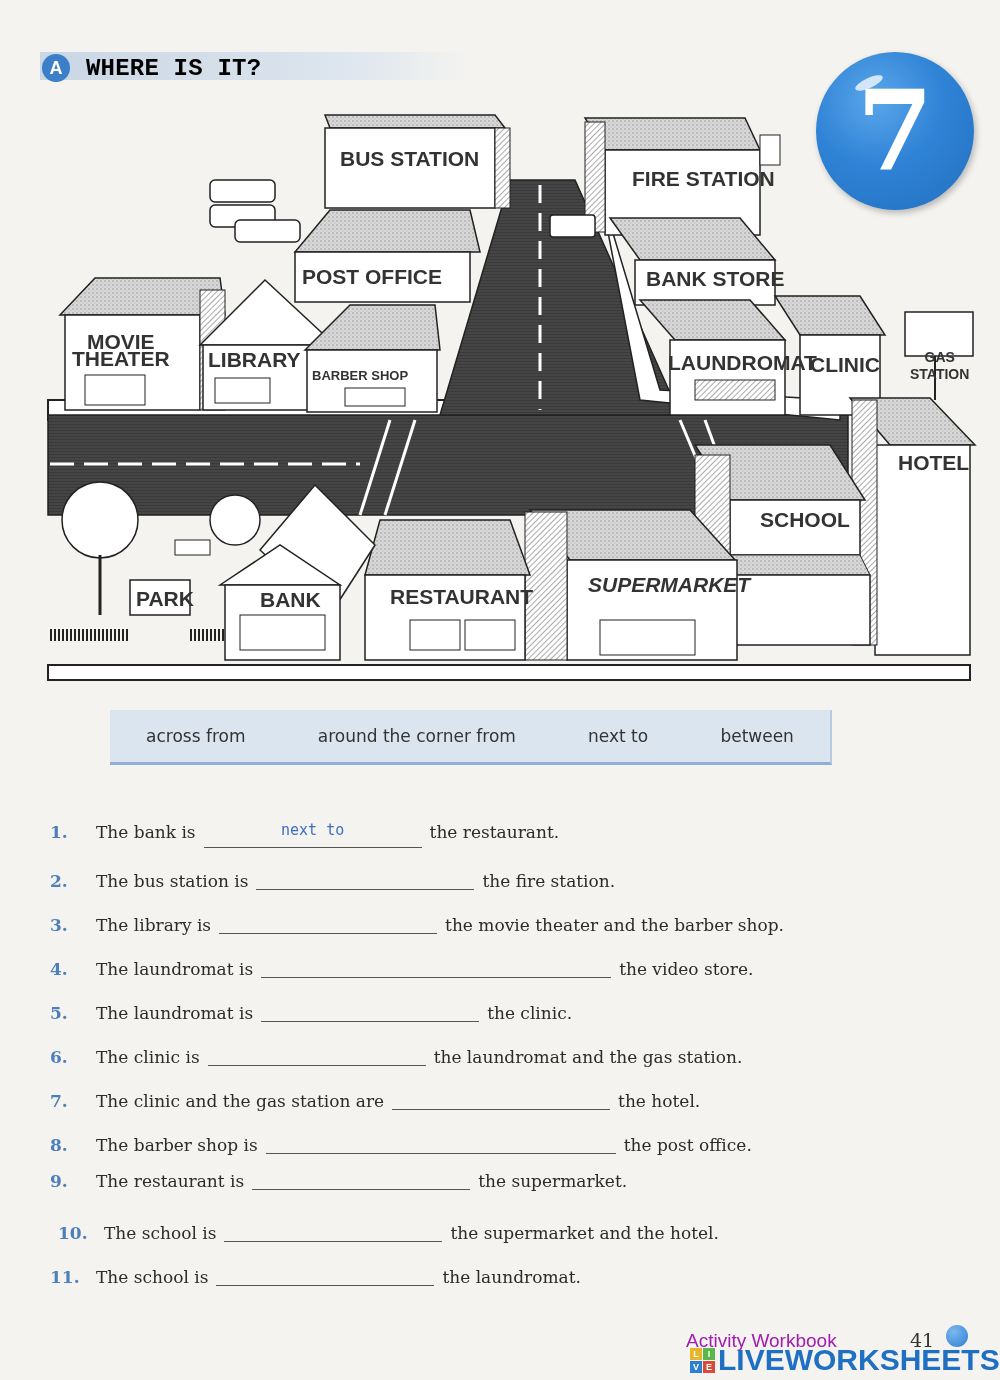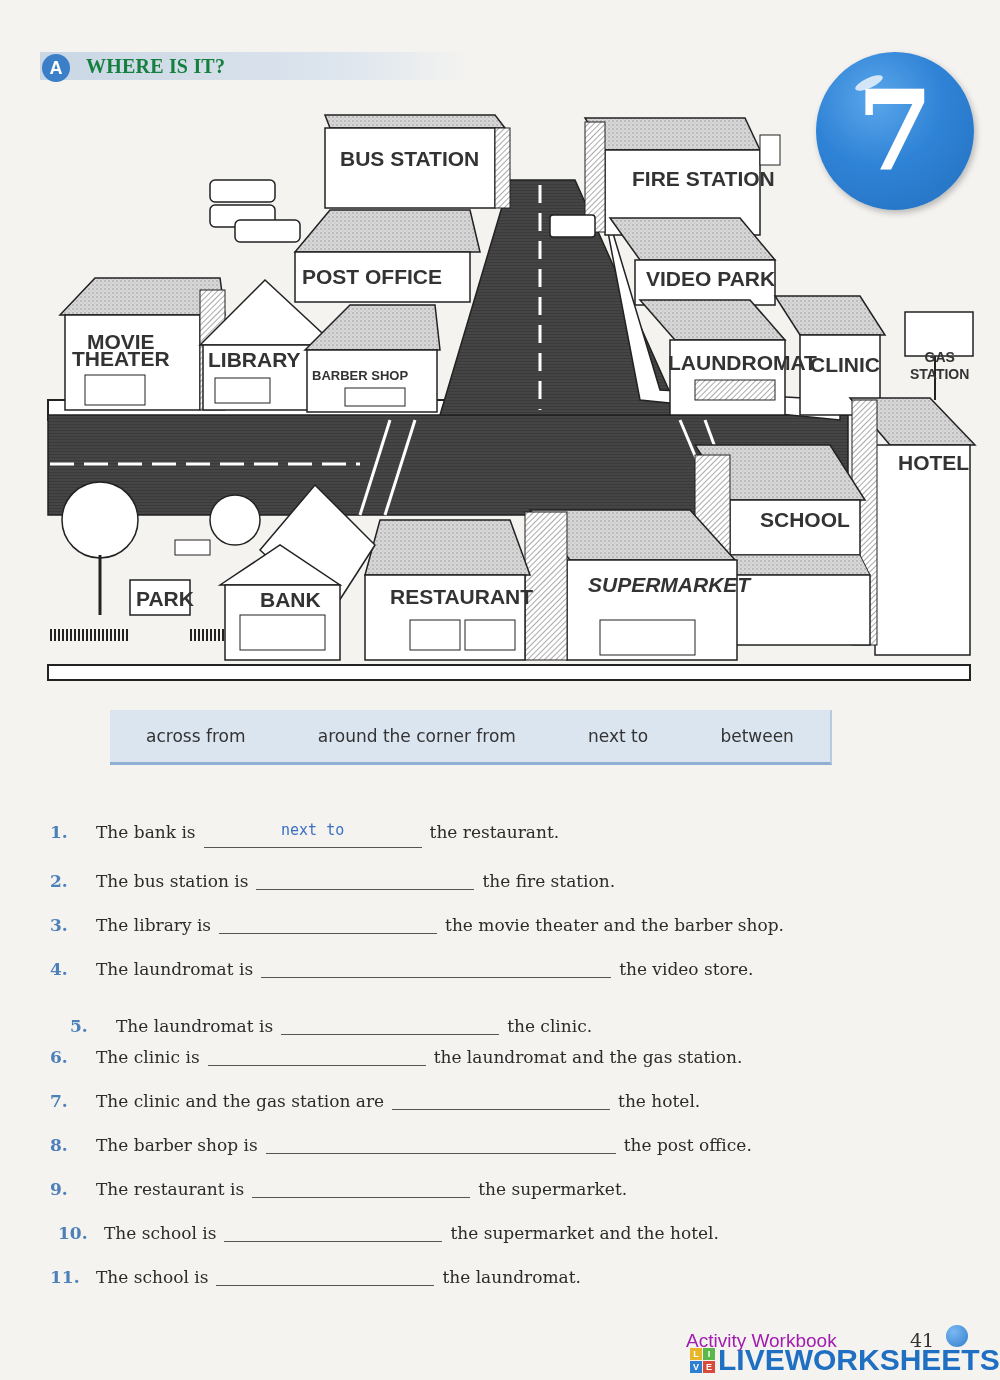--- a/index.html
+++ b/index.html
@@ -13,22 +13,22 @@
   .sec-head {
     position:absolute; left:40px; top:52px; width:430px; height:28px;
     background:linear-gradient(90deg,#c9d6e4 0%, #dde5ee 70%, rgba(230,235,240,0) 100%);
   }
   .sec-badge {
     position:absolute; left:42px; top:54px; width:28px; height:28px; border-radius:50%;
     background:#3a7fc8; color:#fff; font-family:"Liberation Sans", sans-serif;
     font-weight:bold; font-size:18px; line-height:28px; text-align:center;
   }
   .sec-title {
-    position:absolute; left:86px; top:55px; font-family:Liberation Serif, serif;
-    font-weight:bold; font-size:20px; color:#15803d; letter-spacing:0.2px;
+    position:absolute; left:86px; top:55px; font-family:Liberation Mono, monospace;
+    font-weight:bold; font-size:24px; color:#000000; letter-spacing:0.2px;
   }
   .unit-badge {
     position:absolute; left:816px; top:52px; width:158px; height:158px; border-radius:50%;
     background:radial-gradient(circle at 38% 30%, #5aa6ea 0%, #2f83d6 45%, #236fbf 100%);
     box-shadow:2px 3px 6px rgba(0,0,0,0.25);
     color:#fff; font-family:"DejaVu Serif", serif; font-weight:bold;
     font-size:110px; line-height:158px; text-align:center;
   }
   .unit-badge::before {
     content:""; position:absolute; left:38px; top:26px; width:30px; height:10px;
@@ -205,21 +205,21 @@
     <circle cx="195" cy="420" r="25" fill="#fff" stroke="#222" stroke-width="1.5"></circle>
     <rect x="135" y="440" width="35" height="15" fill="#fff" stroke="#222"></rect>
     <rect x="90" y="480" width="60" height="35" fill="#fff" stroke="#222" stroke-width="1.5"></rect>
     <line x1="10" y1="535" x2="90" y2="535" stroke="#222" stroke-width="12" stroke-dasharray="2,2"></line>
     <line x1="150" y1="535" x2="185" y2="535" stroke="#222" stroke-width="12" stroke-dasharray="2,2"></line>
   </svg>
 
   <div class="bldg-label" style="left:300px; top:50px;">BUS STATION</div>
   <div class="bldg-label" style="left:592px; top:70px;">FIRE STATION</div>
   <div class="bldg-label" style="left:262px; top:168px;">POST OFFICE</div>
-  <div class="bldg-label" style="left:606px; top:170px;">VIDEO PARK</div>
+  <div class="bldg-label" style="left:606px; top:170px;">BANK STORE</div>
   <div class="bldg-label" style="left:32px; top:233px;">MOVIE
 THEATER</div>
   <div class="bldg-label" style="left:168px; top:251px;">LIBRARY</div>
   <div class="bldg-label" style="left:272px; top:267px; font-size:13px;">BARBER SHOP</div>
   <div class="bldg-label" style="left:628px; top:254px;">LAUNDROMAT</div>
   <div class="bldg-label" style="left:770px; top:256px;">CLINIC</div>
   <div class="bldg-label" style="left:870px; top:217px; font-size:14px;margin-top:32px;">GAS
 STATION</div>
   <div class="bldg-label" style="left:858px; top:354px;">HOTEL</div>
   <div class="bldg-label" style="left:720px; top:411px;">SCHOOL</div>
@@ -242,33 +242,33 @@
   </div>
   <div class="sent" style="top:44px;">
     <span class="num">2.</span><span>The bus station is</span><span class="blank" style="width:218px;"><span></span></span><span>the fire station.</span>
   </div>
   <div class="sent" style="top:88px;">
     <span class="num">3.</span><span>The library is</span><span class="blank" style="width:218px;"><span></span></span><span>the movie theater and the barber shop.</span>
   </div>
   <div class="sent" style="top:132px;">
     <span class="num">4.</span><span>The laundromat is</span><span class="blank" style="width:350px;"><span></span></span><span>the video store.</span>
   </div>
-  <div class="sent" style="top:189px;margin-left:20px;">
+  <div class="sent" style="top:176px;">
     <span class="num">5.</span><span>The laundromat is</span><span class="blank" style="width:218px;"><span></span></span><span>the clinic.</span>
   </div>
   <div class="sent" style="top:220px;">
     <span class="num">6.</span><span>The clinic is</span><span class="blank" style="width:218px;"><span></span></span><span>the laundromat and the gas station.</span>
   </div>
   <div class="sent" style="top:264px;">
     <span class="num">7.</span><span>The clinic and the gas station are</span><span class="blank" style="width:218px;"><span></span></span><span>the hotel.</span>
   </div>
   <div class="sent" style="top:308px;">
     <span class="num">8.</span><span>The barber shop is</span><span class="blank" style="width:350px;"><span></span></span><span>the post office.</span>
   </div>
-  <div class="sent" style="top:352px;">
+  <div class="sent" style="top:344px;">
     <span class="num">9.</span><span>The restaurant is</span><span class="blank" style="width:218px;"><span></span></span><span>the supermarket.</span>
   </div>
   <div class="sent" style="top:396px;margin-left:8px;">
     <span class="num">10.</span><span>The school is</span><span class="blank" style="width:218px;"><span></span></span><span>the supermarket and the hotel.</span>
   </div>
   <div class="sent" style="top:440px;">
     <span class="num">11.</span><span>The school is</span><span class="blank" style="width:218px;"><span></span></span><span>the laundromat.</span>
   </div>
 </div>
 

